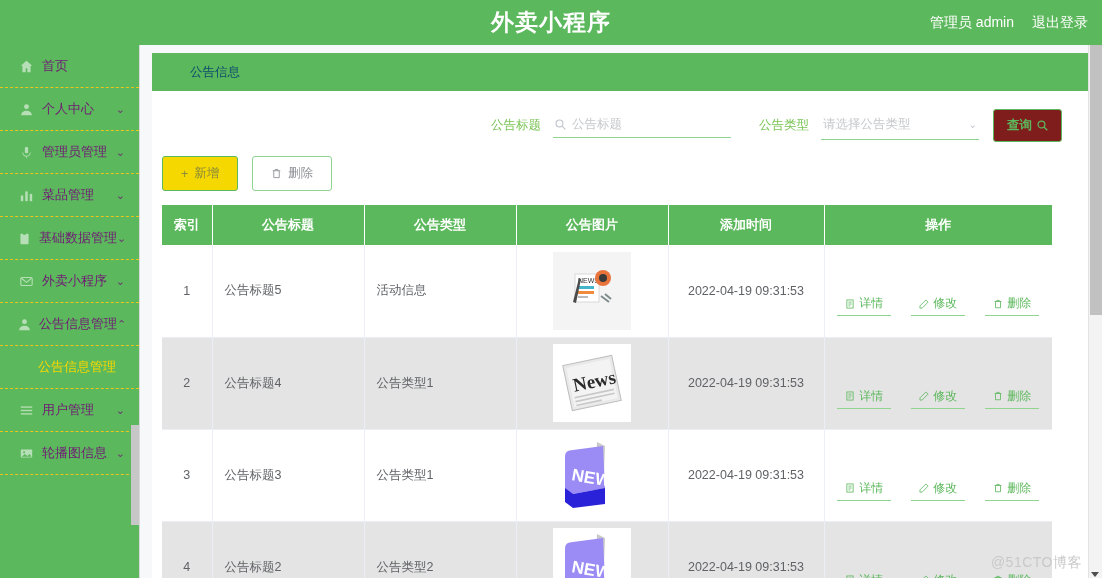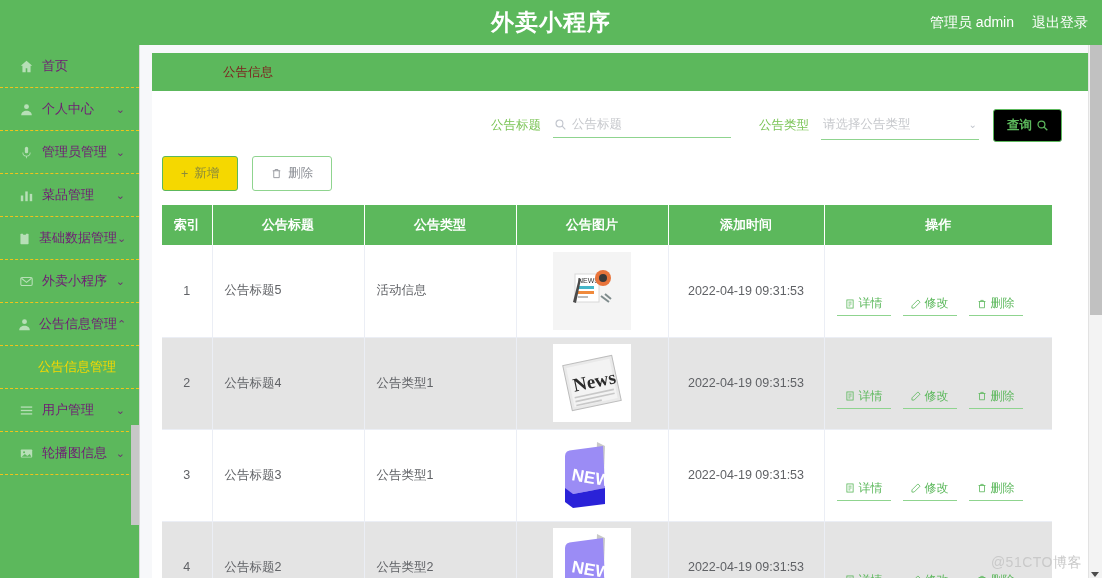--- a/index.html
+++ b/index.html
@@ -78,22 +78,22 @@
     position: absolute; top: 45px; left: 140px;
     width: 962px; height: 533px;
     background: #f7f8fa;
     overflow: hidden;
   }
   .breadcrumb-bar {
     margin: 8px 12px 0 12px;
     height: 38px;
     background: #5cb85c;
     display: flex; align-items: center;
-    padding-left: 71px;
-    color: #7f1d1d;
+    padding-left: 38px;
+    color: #0c4a6e;
     font-size: 12.5px;
   }
   .content-card {
     margin: 0 12px;
     background: #ffffff;
     min-height: 487px;
     padding: 0;
   }
 
   
@@ -131,21 +131,21 @@
     border-bottom: 1px solid #8fd48f;
     display: flex; align-items: center; justify-content: space-between;
     padding: 4px 2px 6px 2px;
     margin-right: 14px;
     cursor: pointer;
   }
   .select-field .sel-value { font-size: 12.5px; color: #c6c8cc; font-family: Liberation Mono, monospace; }
   .select-field .sel-arrow { font-size: 10px; color: #c0c4cc; }
   .search-btn {
     border: 1px solid #5cb85c;
-    background: #000000;
+    background: #7f1d1d;
     color: #5cb85c;
     font-size: 12.5px;
     padding: 7px 13px;
     border-radius: 3px;
     cursor: pointer;
     display: flex; align-items: center; gap: 5px;
     font-family: "Liberation Sans", sans-serif;
     font-weight: bold;
   }
   .search-btn svg { width: 11px; height: 11px; stroke: #5cb85c; fill: none; stroke-width: 1.8; }
@@ -207,21 +207,21 @@
     vertical-align: middle;
   }
   table.data-table tbody td:last-child { border-right: none; }
   tr.row-hover td { background: #e4e4e4; }
   td.c-index { text-align: center; }
   td.c-title, td.c-type { text-align: left; }
   td.c-img { text-align: center; padding: 0; }
   td.c-time { text-align: center; }
   td.c-ops { text-align: center; }
 
-  .ops-wrap { display: flex; align-items: center; gap: 12px; margin-top: 28px; }
+  .ops-wrap { display: flex; align-items: center; justify-content: center; gap: 20px; margin-top: 28px; }
   .op-btn {
     display: inline-flex; align-items: center; gap: 4px;
     color: #5cb85c;
     font-size: 12px;
     border-bottom: 1.5px solid #8fd48f;
     padding: 2px 8px 3px 8px;
     cursor: pointer;
     background: transparent;
   }
   .op-btn svg { width: 10px; height: 10px; }

